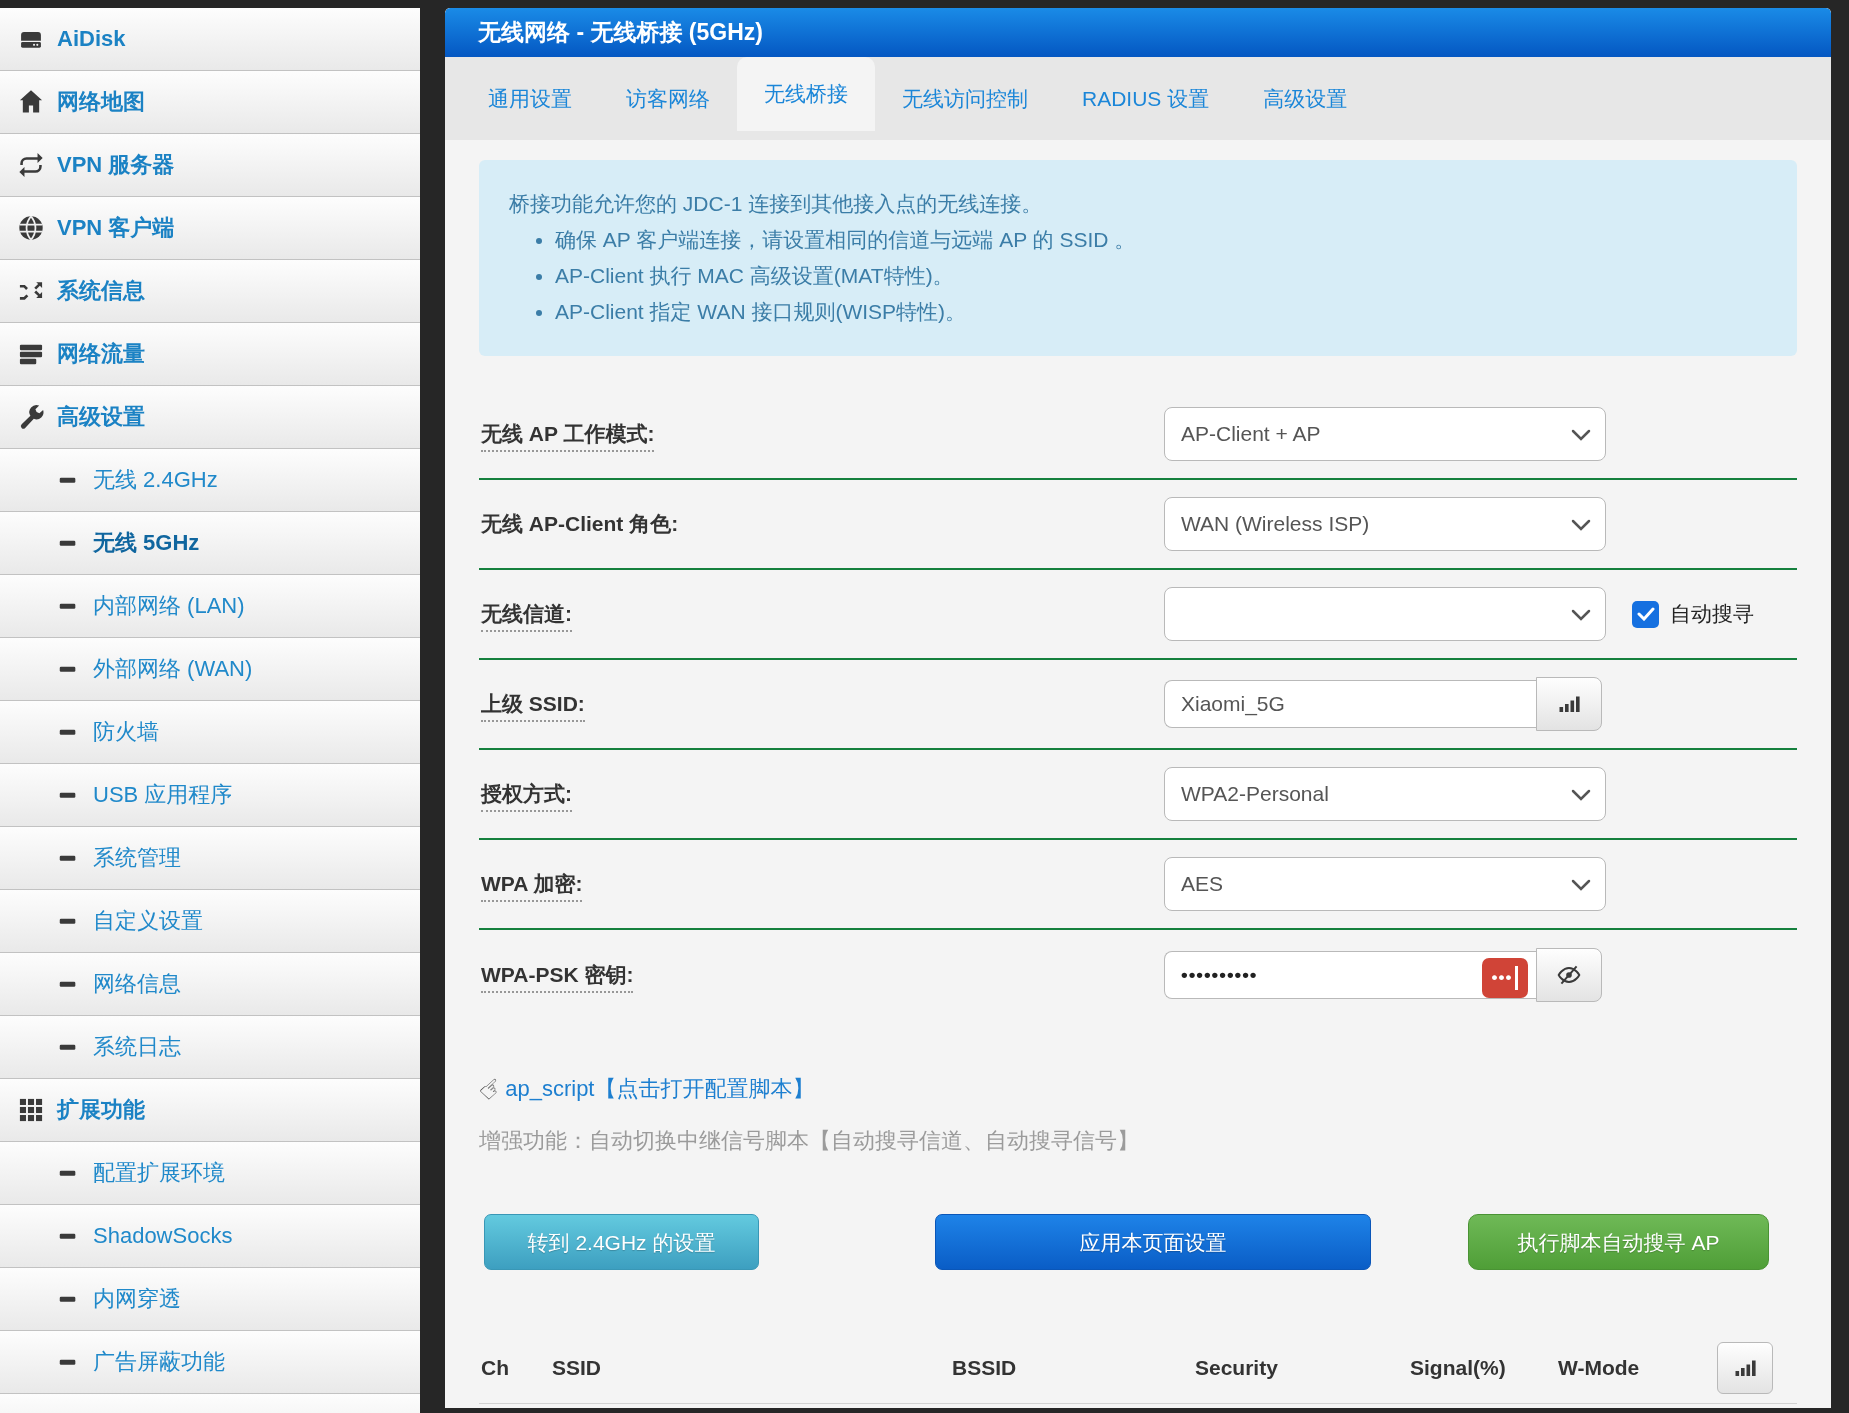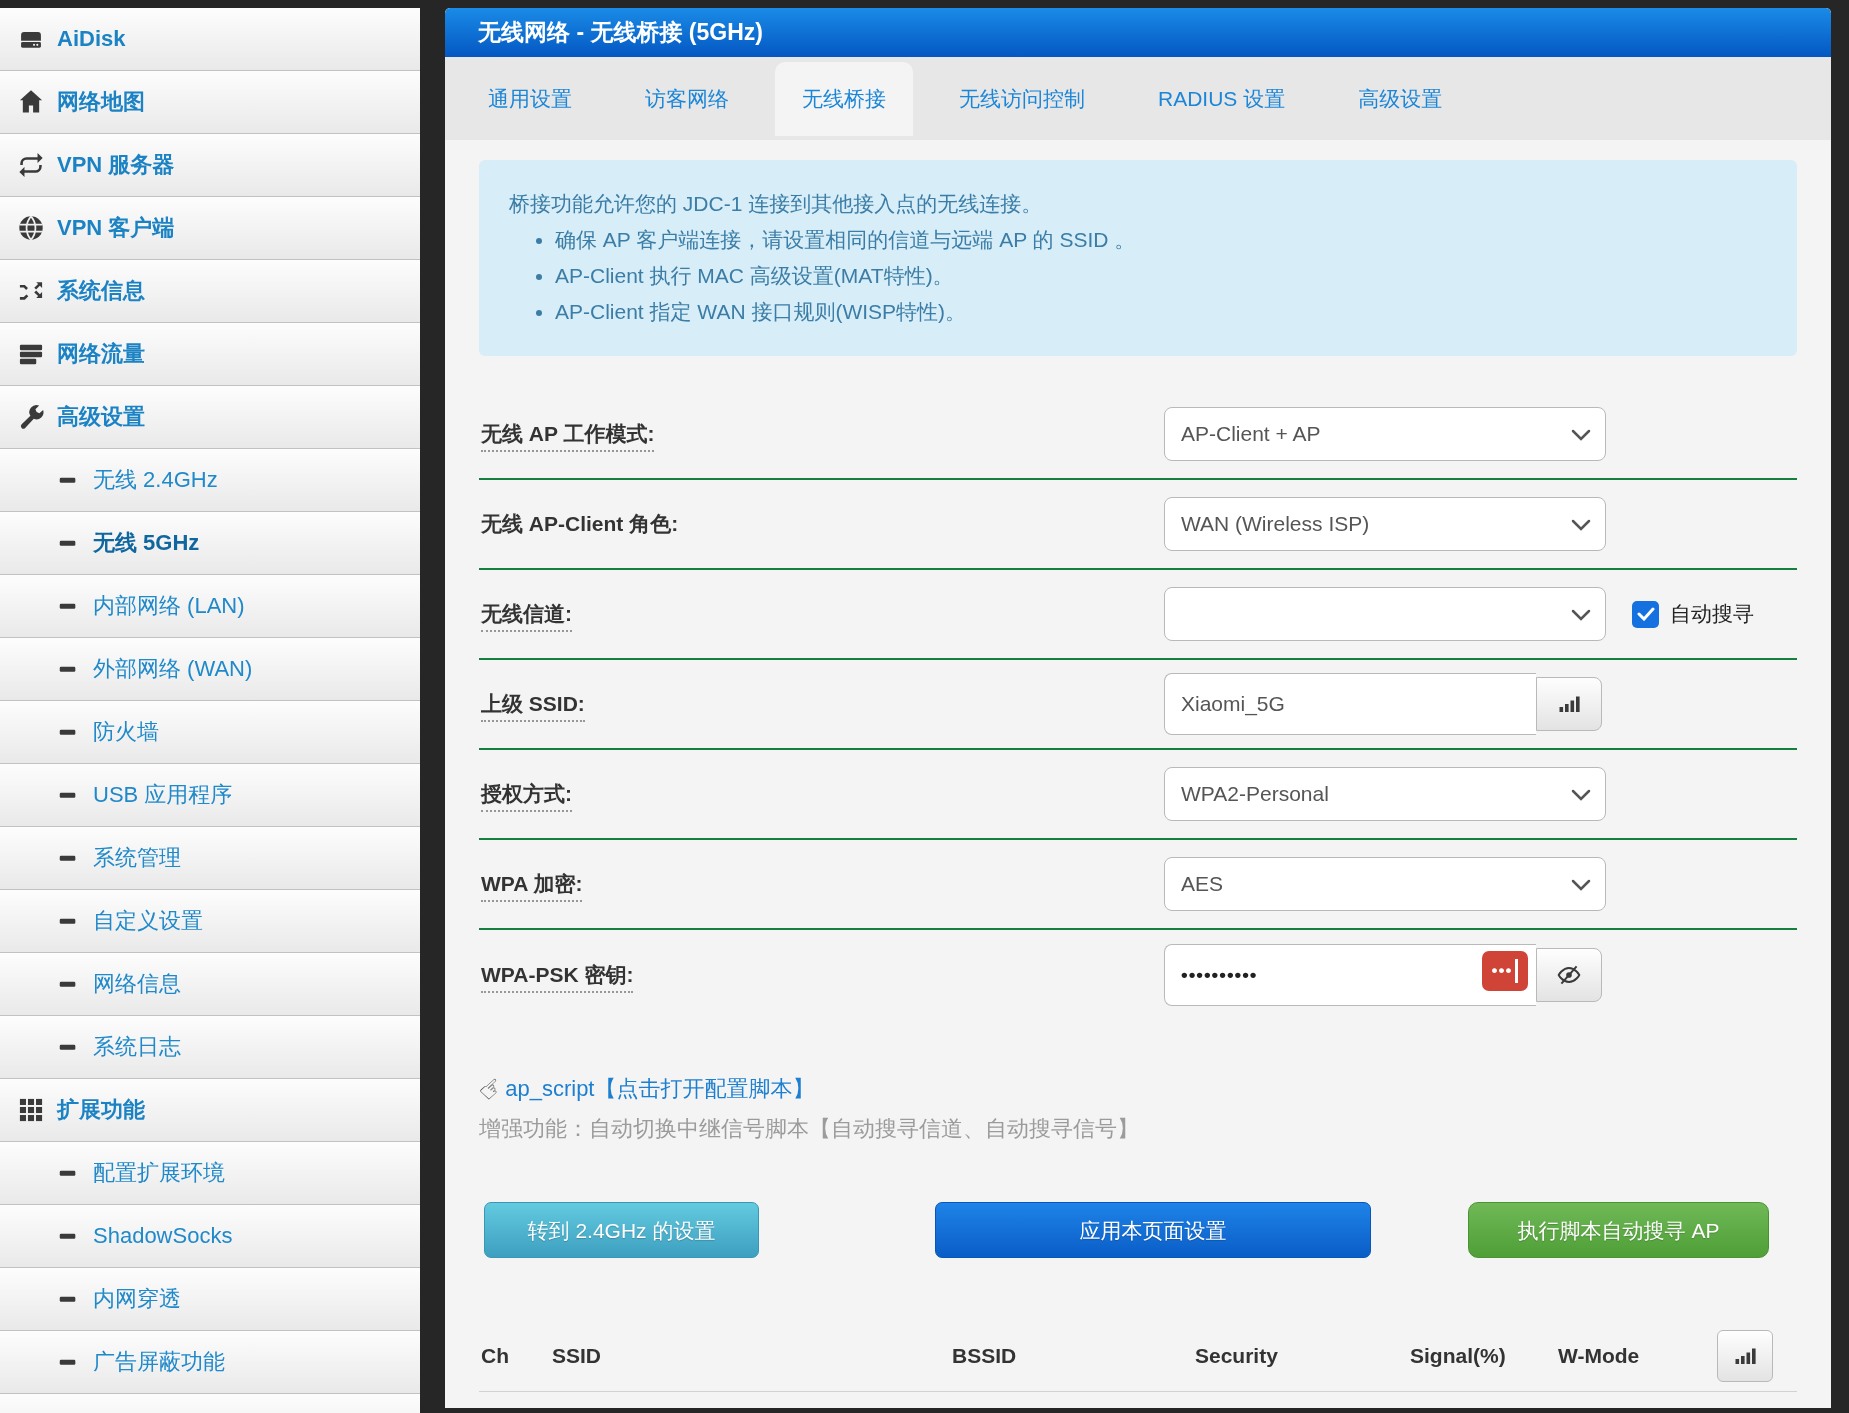--- a/index.html
+++ b/index.html
@@ -24,21 +24,21 @@
   
   .panel{
     position:absolute;left:445px;top:8px;width:1386px;height:1400px;
     background:#f4f4f4;border-radius:5px 5px 0 0;overflow:hidden;
   }
   .page-header{
     height:49px;line-height:49px;padding-left:33px;
     background:linear-gradient(#1a8be7,#0457c2);
     color:#fff;font-size:23px;font-weight:bold;border-radius:5px 5px 0 0;
   }
-  .tabbar{height:83px;background:#e7e7e7;display:flex;align-items:center;padding-left:16px;gap:19px;}
+  .tabbar{height:83px;background:#e7e7e7;display:flex;align-items:flex-start;padding-left:16px;}
   .tab{font-size:21px;color:#1b86d8;padding:0 27px;height:83px;line-height:83px;cursor:pointer;white-space:nowrap;}
   .tab.active{background:#f4f4f4;border-radius:10px 10px 0 0;height:74px;line-height:74px;}
   .content{padding:0 34px;position:relative;}
   
   .infobox{
     margin-top:20px;background:#d7edf7;border-radius:6px;
     padding:26px 30px;color:#3b7da7;font-size:21px;line-height:36px;
   }
   .infobox ul{margin:0;padding-left:46px;list-style:disc;}
   
@@ -50,21 +50,21 @@
   .flabel.dotted span{border-bottom:2px dotted #979797;}
   .fctrl{display:flex;align-items:center;}
   .selectbox{
     width:442px;height:54px;box-sizing:border-box;background:#fff;
     border:1px solid #b9b9b9;border-radius:8px;position:relative;
     display:flex;align-items:center;padding:0 44px 0 16px;
     font-size:21px;color:#555;cursor:pointer;
   }
   .selectbox .chev{position:absolute;right:14px;top:21px;}
   .textinput{
-    width:372px;height:62px;box-sizing:border-box;background:#fff;
+    width:372px;height:48px;box-sizing:border-box;background:#fff;
     border:1px solid #b9b9b9;border-radius:8px 0 0 8px;border-right:none;
     padding:0 16px;font-size:21px;color:#555;outline:none;
   }
   .pwwrap{position:relative;display:flex;}
   .pwwrap .textinput{padding-right:64px;font-size:19px;font-weight:bold;color:#222;letter-spacing:1px;}
   .lp{
     position:absolute;right:8px;top:7px;width:46px;height:40px;border-radius:7px;
     background:#d04437;color:#fff;display:flex;align-items:center;justify-content:center;
     font-size:17px;font-weight:bold;letter-spacing:1px;
   }
@@ -77,21 +77,21 @@
   .cbgroup{display:flex;align-items:center;margin-left:26px;}
   .cb{
     width:27px;height:27px;border-radius:5px;background:#1570e0;
     display:flex;align-items:center;justify-content:center;cursor:pointer;
   }
   .cblabel{margin-left:11px;font-size:21px;color:#222;}
   
   .scriptblock{margin-top:52px;}
   .script-link{font-size:22px;color:#1d7fd0;display:flex;align-items:center;cursor:pointer;line-height:34px;}
   .hand{color:#3a3a3a;font-size:27px;display:inline-block;transform:rotate(-42deg);margin-right:2px;}
-  .note{margin-top:6px;font-size:22px;color:#9b9b9b;line-height:34px;}
+  .note{margin-top:18px;font-size:22px;color:#9b9b9b;line-height:34px;}
   
   .btnrow{position:relative;height:56px;margin-top:56px;}
   .btn{
     position:absolute;top:0;height:56px;border-radius:7px;color:#fff;font-size:21px;
     text-align:center;line-height:56px;cursor:pointer;box-sizing:border-box;
     border:1px solid rgba(0,0,0,.18);text-shadow:0 1px 1px rgba(0,0,0,.2);white-space:nowrap;
   }
   .btn.teal{left:5px;width:275px;background:linear-gradient(#63cadf,#3d9fc0);border-color:#3997b6;}
   .btn.blue{left:456px;width:436px;background:linear-gradient(#1e83e8,#0a5dc6);border-color:#0a56b8;}
   .btn.green{left:989px;width:301px;background:linear-gradient(#6fb957,#4f9e37);border-color:#4a9334;border-radius:10px;}

